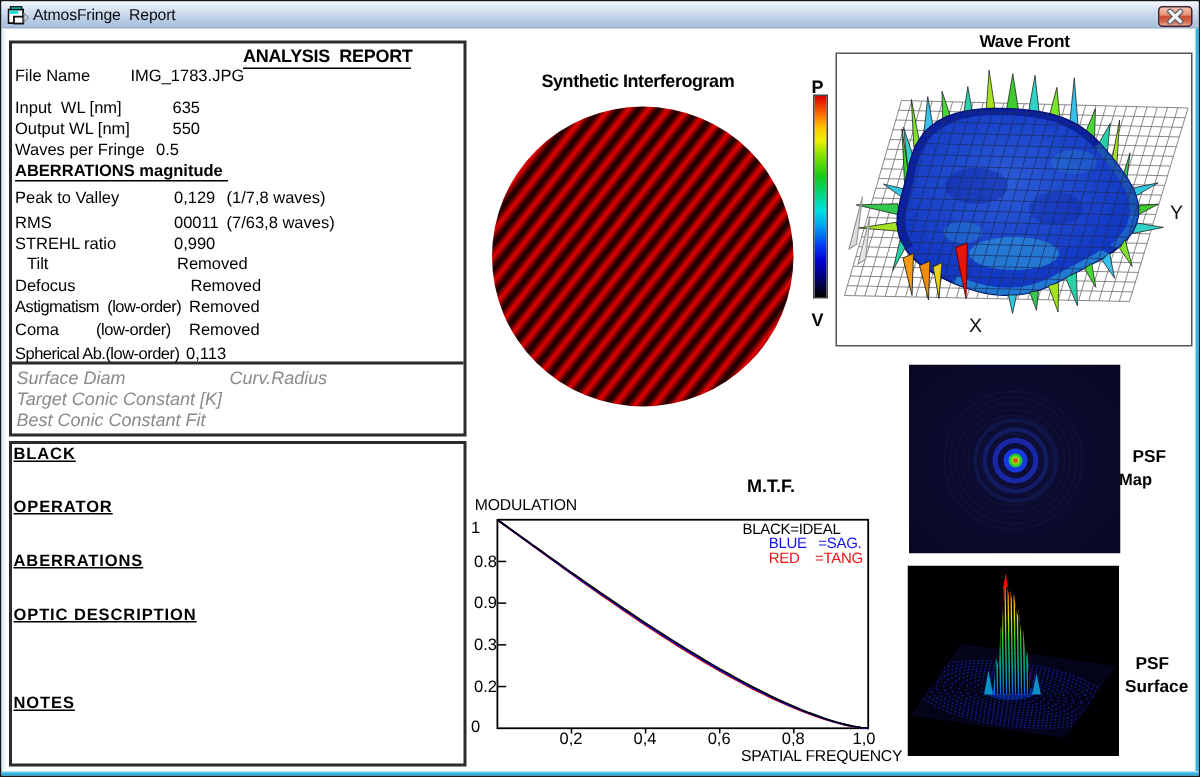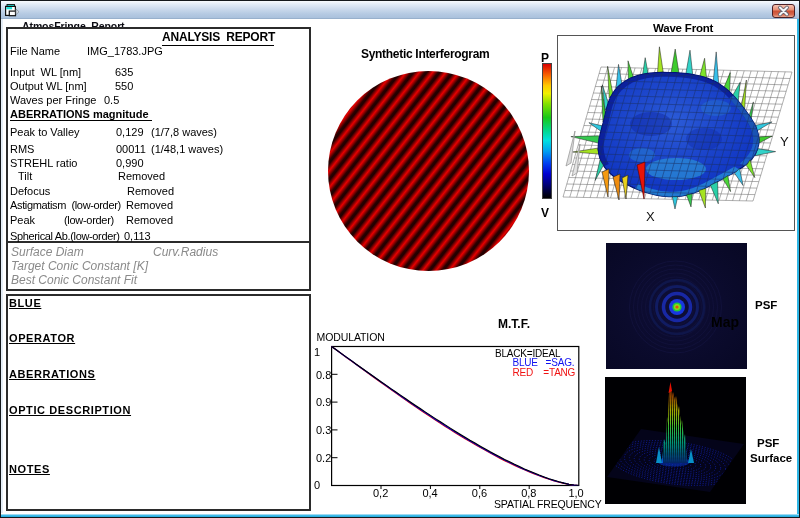--- a/index.html
+++ b/index.html
@@ -17,21 +17,21 @@
 <div class="abs" style="left:797px;top:19px;width:2px;height:495px;background:#2eb6e6"></div>
 <div class="abs" style="left:1px;top:514px;width:798px;height:3px;background:linear-gradient(#cfe9f6,#2eb6e6 55%,#29a8da)"></div>
 
 <svg class="abs" style="left:5px;top:4px" width="15" height="13" viewBox="0 0 15 13">
 <rect x="2" y="0.5" width="7.5" height="2.8" fill="#18e0d8" stroke="#101010" stroke-width="0.9"></rect>
 <rect x="0.6" y="2.4" width="9.8" height="9" fill="#ffffff" stroke="#101010" stroke-width="1.2"></rect>
 <rect x="1.3" y="3.1" width="5.8" height="2.2" fill="#18e0d8"></rect>
 <rect x="4.3" y="7.1" width="6.2" height="4.6" fill="#ffffff" stroke="#101010" stroke-width="1.2"></rect>
 <polygon points="11,5 14,7.8 11,10.6" fill="#d0d8e2" stroke="#808a94" stroke-width="0.7"></polygon>
 </svg>
-<div class="abs" style="left:22px;top:20px;font-size:10.5px;font-weight:bold;color:#0b0b12;letter-spacing:-0.1px">AtmosFringe&nbsp; Report</div>
+<div class="abs" style="left:22px;top:4px;font-size:10.5px;font-weight:normal;color:#0b0b12;letter-spacing:-0.1px">AtmosFringe&nbsp; Report</div>
 
 <div class="abs" style="left:772px;top:4px;width:23px;height:14px;border:1px solid #4a1f25;border-radius:3px;background:linear-gradient(#f6c3b2 0%,#e68d72 42%,#cc4f34 50%,#d4664c 78%,#eba991 100%)"></div>
 <svg class="abs" style="left:772px;top:4px" width="23" height="14" viewBox="0 0 23 14">
 <path d="M8 3.6 L15 10.4 M15 3.6 L8 10.4" stroke="#62626e" stroke-width="3.8" stroke-linecap="round"></path>
 <path d="M8 3.6 L15 10.4 M15 3.6 L8 10.4" stroke="#f6f6f8" stroke-width="2.1" stroke-linecap="round"></path>
 </svg>
 
 <div class="abs" style="left:6px;top:27px;width:305px;height:264px;border:2px solid #2b2b2b;background:#fff"></div>
 <div class="abs" style="left:6px;top:294px;width:305px;height:217px;border:2px solid #2b2b2b;background:#fff"></div>
 <div class="abs" style="left:8px;top:240.5px;width:301px;height:2px;background:#2b2b2b"></div>
@@ -45,41 +45,41 @@
 <div class="lbl" style="left:10px;top:80px">Output WL [nm]</div>
 <div class="lbl" style="left:115px;top:80px">550</div>
 <div class="lbl" style="left:10px;top:93.5px">Waves per Fringe</div>
 <div class="lbl" style="left:104px;top:93.5px">0.5</div>
 <div class="lbl b" style="left:10px;top:107.5px;border-bottom:1.2px solid #000">ABERRATIONS magnitude&nbsp;</div>
 <div class="lbl" style="left:10px;top:125.5px">Peak to Valley</div>
 <div class="lbl" style="left:116px;top:125.5px">0,129</div>
 <div class="lbl" style="left:151px;top:125.5px">(1/7,8 waves)</div>
 <div class="lbl" style="left:10px;top:142.5px">RMS</div>
 <div class="lbl" style="left:116px;top:142.5px">00011</div>
-<div class="lbl" style="left:151px;top:142.5px">(1/48,1 waves)</div>
+<div class="lbl" style="left:151px;top:142.5px">(7/63,8 waves)</div>
 <div class="lbl" style="left:10px;top:156.5px">STREHL ratio</div>
 <div class="lbl" style="left:116px;top:156.5px">0,990</div>
 <div class="lbl" style="left:18px;top:170px">Tilt</div>
 <div class="lbl" style="left:118px;top:170px">Removed</div>
 <div class="lbl" style="left:10px;top:185px">Defocus</div>
 <div class="lbl" style="left:127px;top:185px">Removed</div>
 <div class="lbl" style="left:10px;top:198.5px;letter-spacing:-0.35px">Astigmatism&nbsp; (low-order)</div>
 <div class="lbl" style="left:126px;top:198.5px">Removed</div>
-<div class="lbl" style="left:10px;top:213.5px">Peak</div>
+<div class="lbl" style="left:10px;top:213.5px">Coma</div>
 <div class="lbl" style="left:64px;top:213.5px;letter-spacing:-0.3px">(low-order)</div>
 <div class="lbl" style="left:126px;top:213.5px">Removed</div>
 <div class="lbl" style="left:10px;top:229.8px;letter-spacing:-0.35px">Spherical Ab.(low-order)</div>
 <div class="lbl" style="left:124px;top:229.8px">0,113</div>
 
 <div class="lbl gray" style="left:11px;top:244.5px">Surface Diam</div>
 <div class="lbl gray" style="left:153px;top:244.5px">Curv.Radius</div>
 <div class="lbl gray" style="left:11px;top:258.5px">Target Conic Constant [K]</div>
 <div class="lbl gray" style="left:11px;top:272.5px">Best Conic Constant Fit</div>
 
-<div class="lbl b u" style="left:9px;top:297.3px;letter-spacing:0.6px">BLUE</div>
+<div class="lbl b u" style="left:9px;top:297.3px;letter-spacing:0.6px">BLACK</div>
 <div class="lbl b u" style="left:9px;top:332.2px;letter-spacing:0.6px">OPERATOR</div>
 <div class="lbl b u" style="left:9px;top:368.1px;letter-spacing:0.6px">ABERRATIONS</div>
 <div class="lbl b u" style="left:9px;top:403.5px;letter-spacing:0.6px">OPTIC DESCRIPTION</div>
 <div class="lbl b u" style="left:9px;top:463px;letter-spacing:0.6px">NOTES</div>
 
 <div class="abs b" style="left:361px;top:46.5px;width:121px;text-align:center;font-size:12px;letter-spacing:-0.3px;white-space:nowrap">Synthetic Interferogram</div>
 <div class="abs" style="left:328px;top:71px;width:201px;height:200px;border-radius:50%;background:repeating-linear-gradient(128deg,#e80000 0px,#2a0000 4.3px,#200000 6.1px,#e80000 10.4px)"></div>
 
 <div class="lbl b" style="left:541px;top:51px;font-size:12px">P</div>
 <div class="abs" style="left:542px;top:63px;width:10px;height:136px;border:1px solid #444;background:linear-gradient(#d80000 0%,#f86000 8%,#ffc800 16%,#f0f000 22%,#80e000 30%,#18c818 40%,#00d890 50%,#00e0e0 57%,#00a0f0 65%,#0040f0 74%,#0000d0 82%,#000078 90%,#000020 97%,#000000 100%)"></div>
@@ -305,21 +305,21 @@
 </g>
 <circle cx="71" cy="64" r="27" fill="none" stroke="#0f164a" stroke-width="2.5"></circle>
 <circle cx="71" cy="64" r="20.5" fill="none" stroke="#111c62" stroke-width="3"></circle>
 <circle cx="71" cy="64" r="13.5" fill="none" stroke="#1828a4" stroke-width="3.5"></circle>
 <circle cx="71" cy="64" r="8" fill="#1838e0"></circle>
 <circle cx="71" cy="64" r="4.6" fill="#20c838"></circle>
 <circle cx="71" cy="64" r="3" fill="#8cd818"></circle>
 <circle cx="71" cy="64" r="1.6" fill="#e05010"></circle>
 </svg>
 <div class="lbl b" style="left:755px;top:299px;font-size:11.5px">PSF</div>
-<div class="lbl b" style="left:711px;top:314px;font-size:14px">Map</div>
+<div class="lbl b" style="left:746px;top:314px;font-size:11px">Map</div>
 
 <svg class="abs" style="left:605px;top:377px" width="141" height="127" viewBox="0 0 141 127">
 <rect width="141" height="127" fill="#000003"></rect>
 <defs>
 <clipPath id="floorclip">
         <polygon points="2,100 36,52 139,67 105,115"></polygon>
       </clipPath>
 <clipPath id="spclip">
         <polygon points="57,86 59,62 61,68 62,40 63,46 64,16 66,11 67,20 68,15 70,24 71,19 73,34 74,29 76,48 77,43 79,62 80,57 82,86"></polygon>
       </clipPath>

